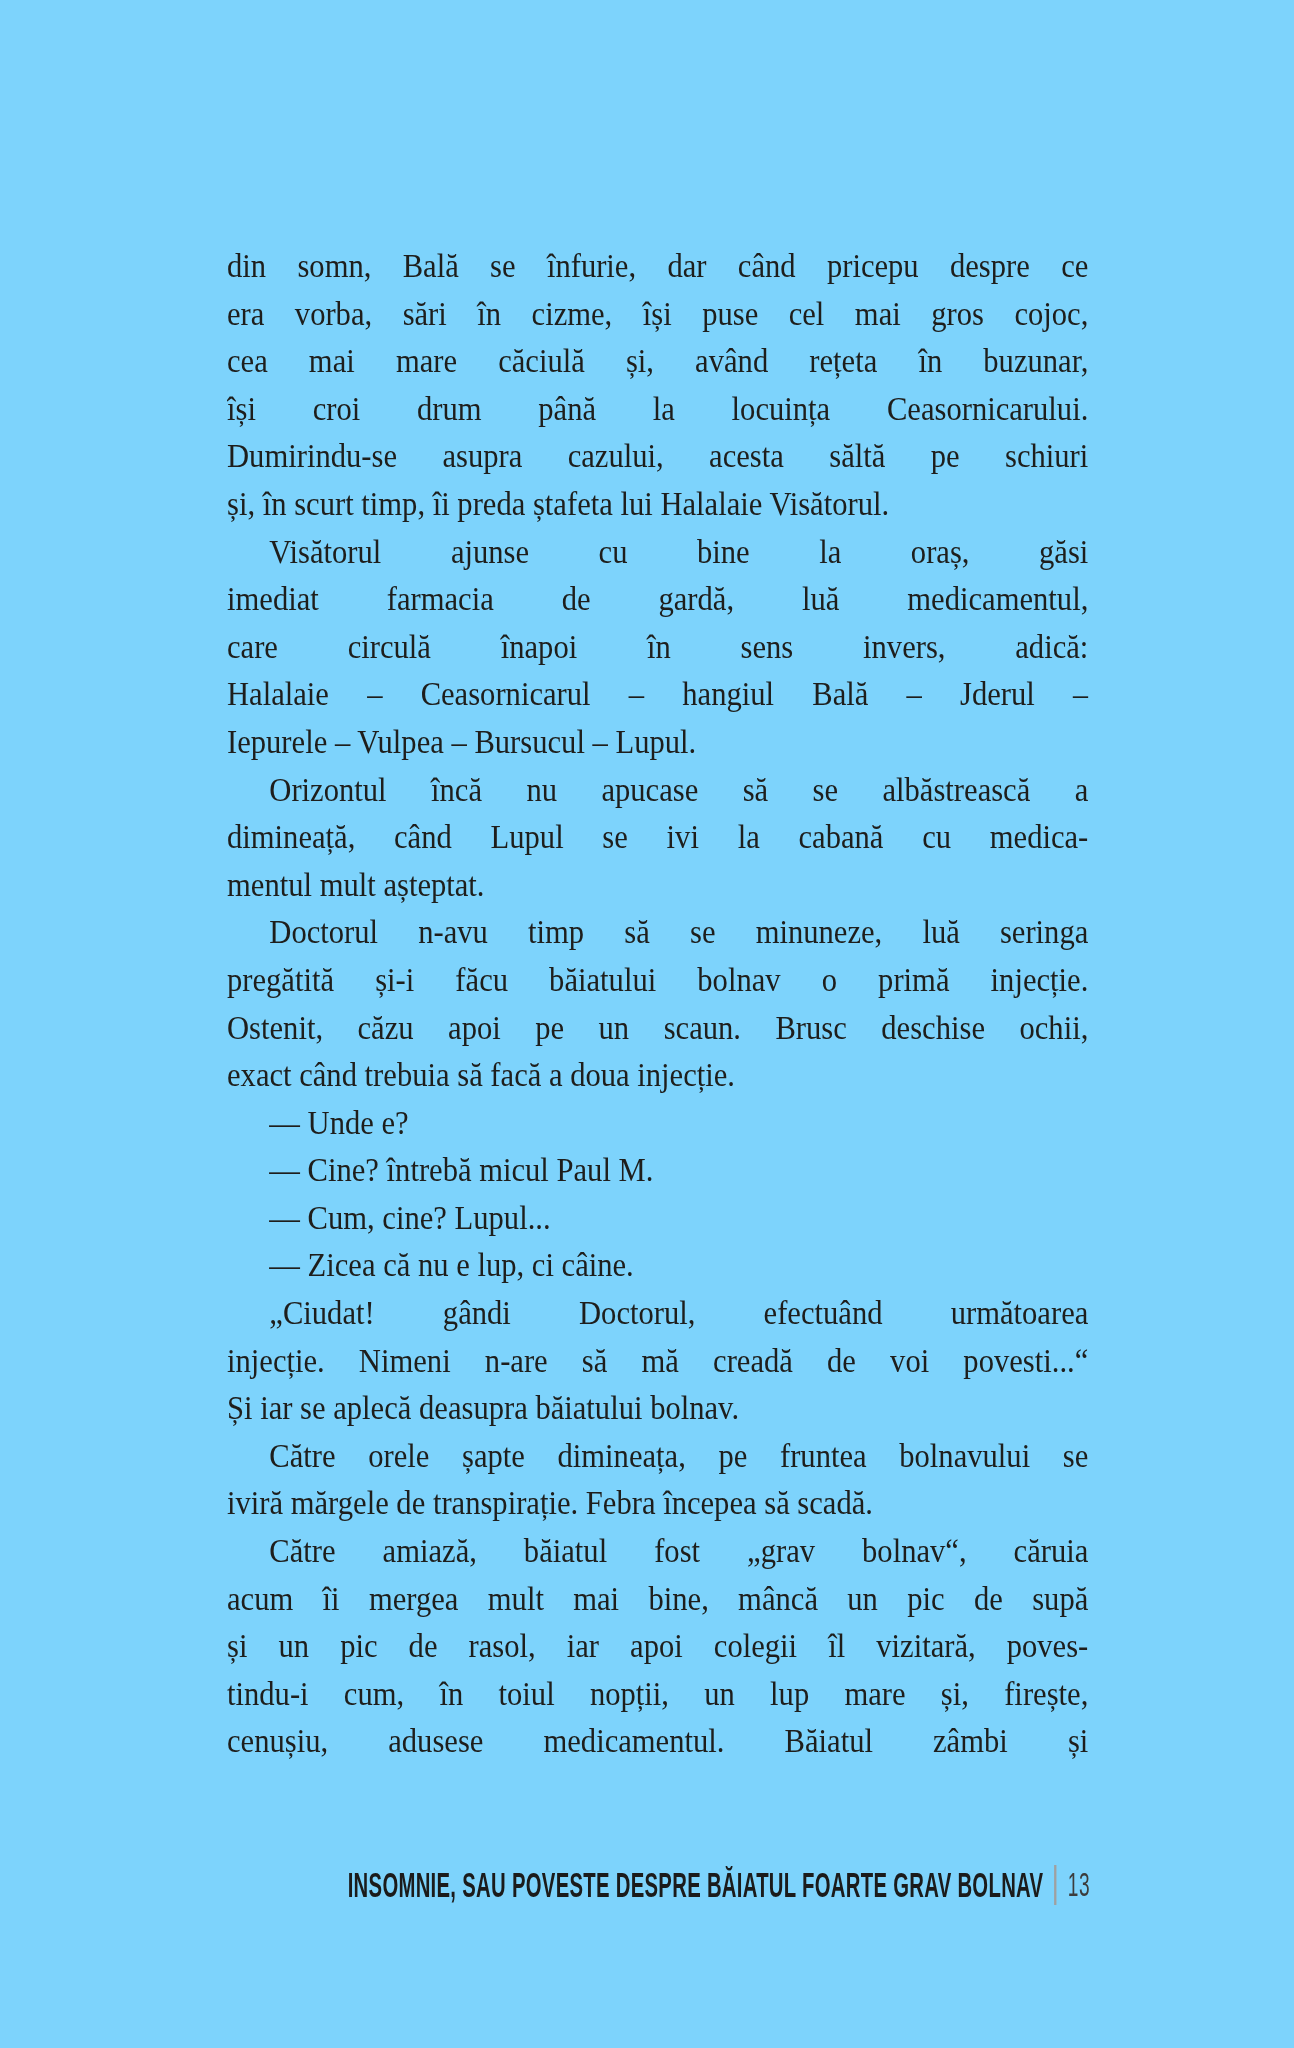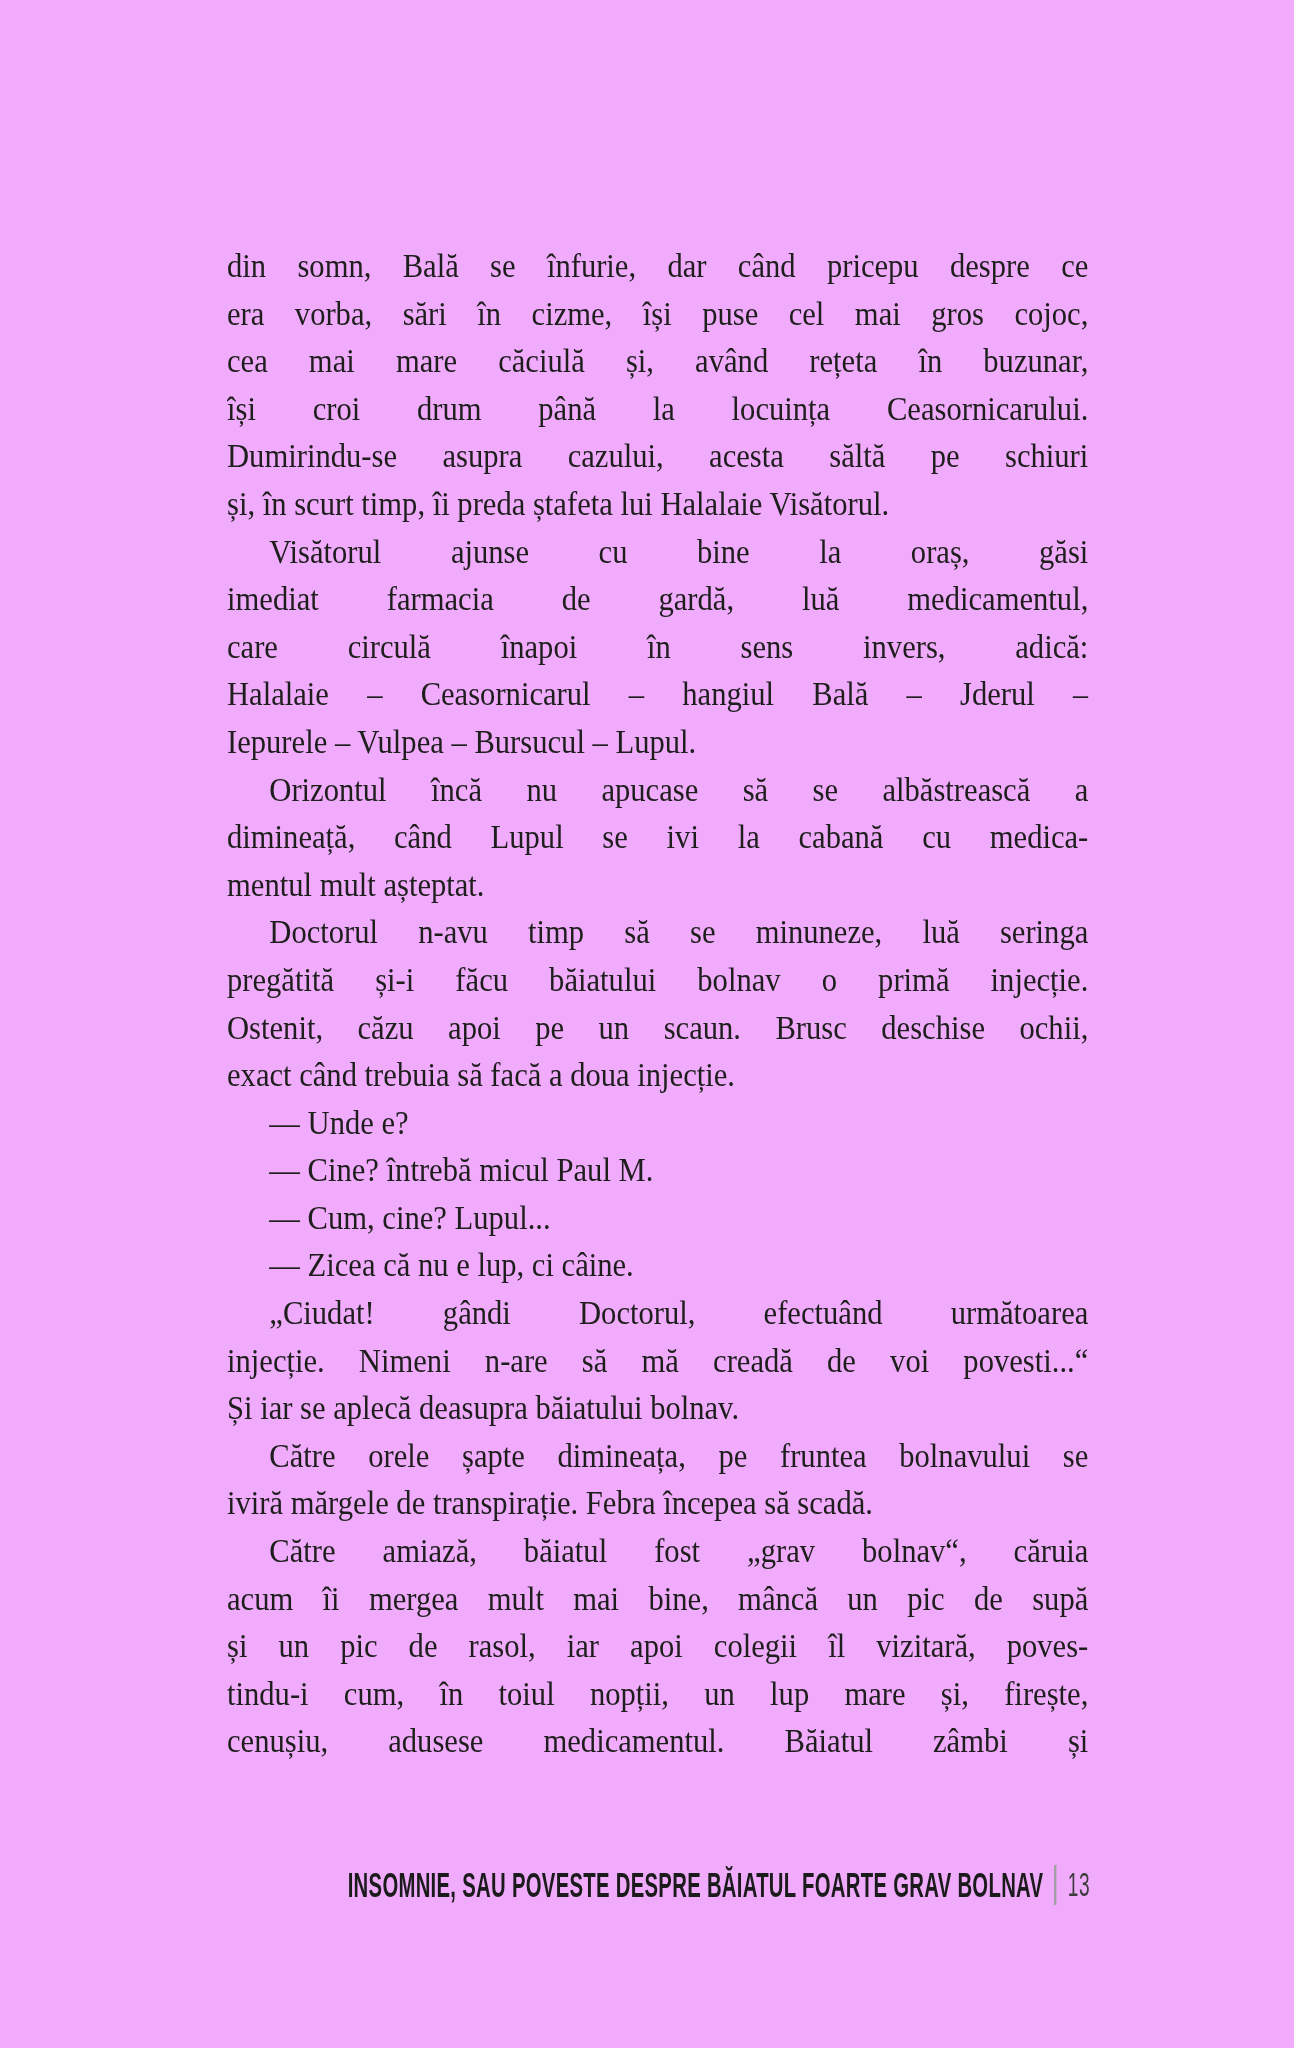--- a/index.html
+++ b/index.html
@@ -5,21 +5,21 @@
   html, body { margin: 0; padding: 0; }
   body {
     width: 1294px; height: 2048px;
     background: #ffffff;
     font-family: "Liberation Serif", "DejaVu Serif", serif;
     position: relative;
     overflow: hidden;
   }
   .page {
     position: absolute; inset: 0;
-    background: #f0abfc;
+    background: #7dd3fc;
     text-decoration: underline;
   }
   
   .text-block {
     position: absolute;
     left: 227px; top: 242px;
     width: 957px;               
     transform: scaleX(0.9);     
     transform-origin: left top;
     font-size: 34px;

